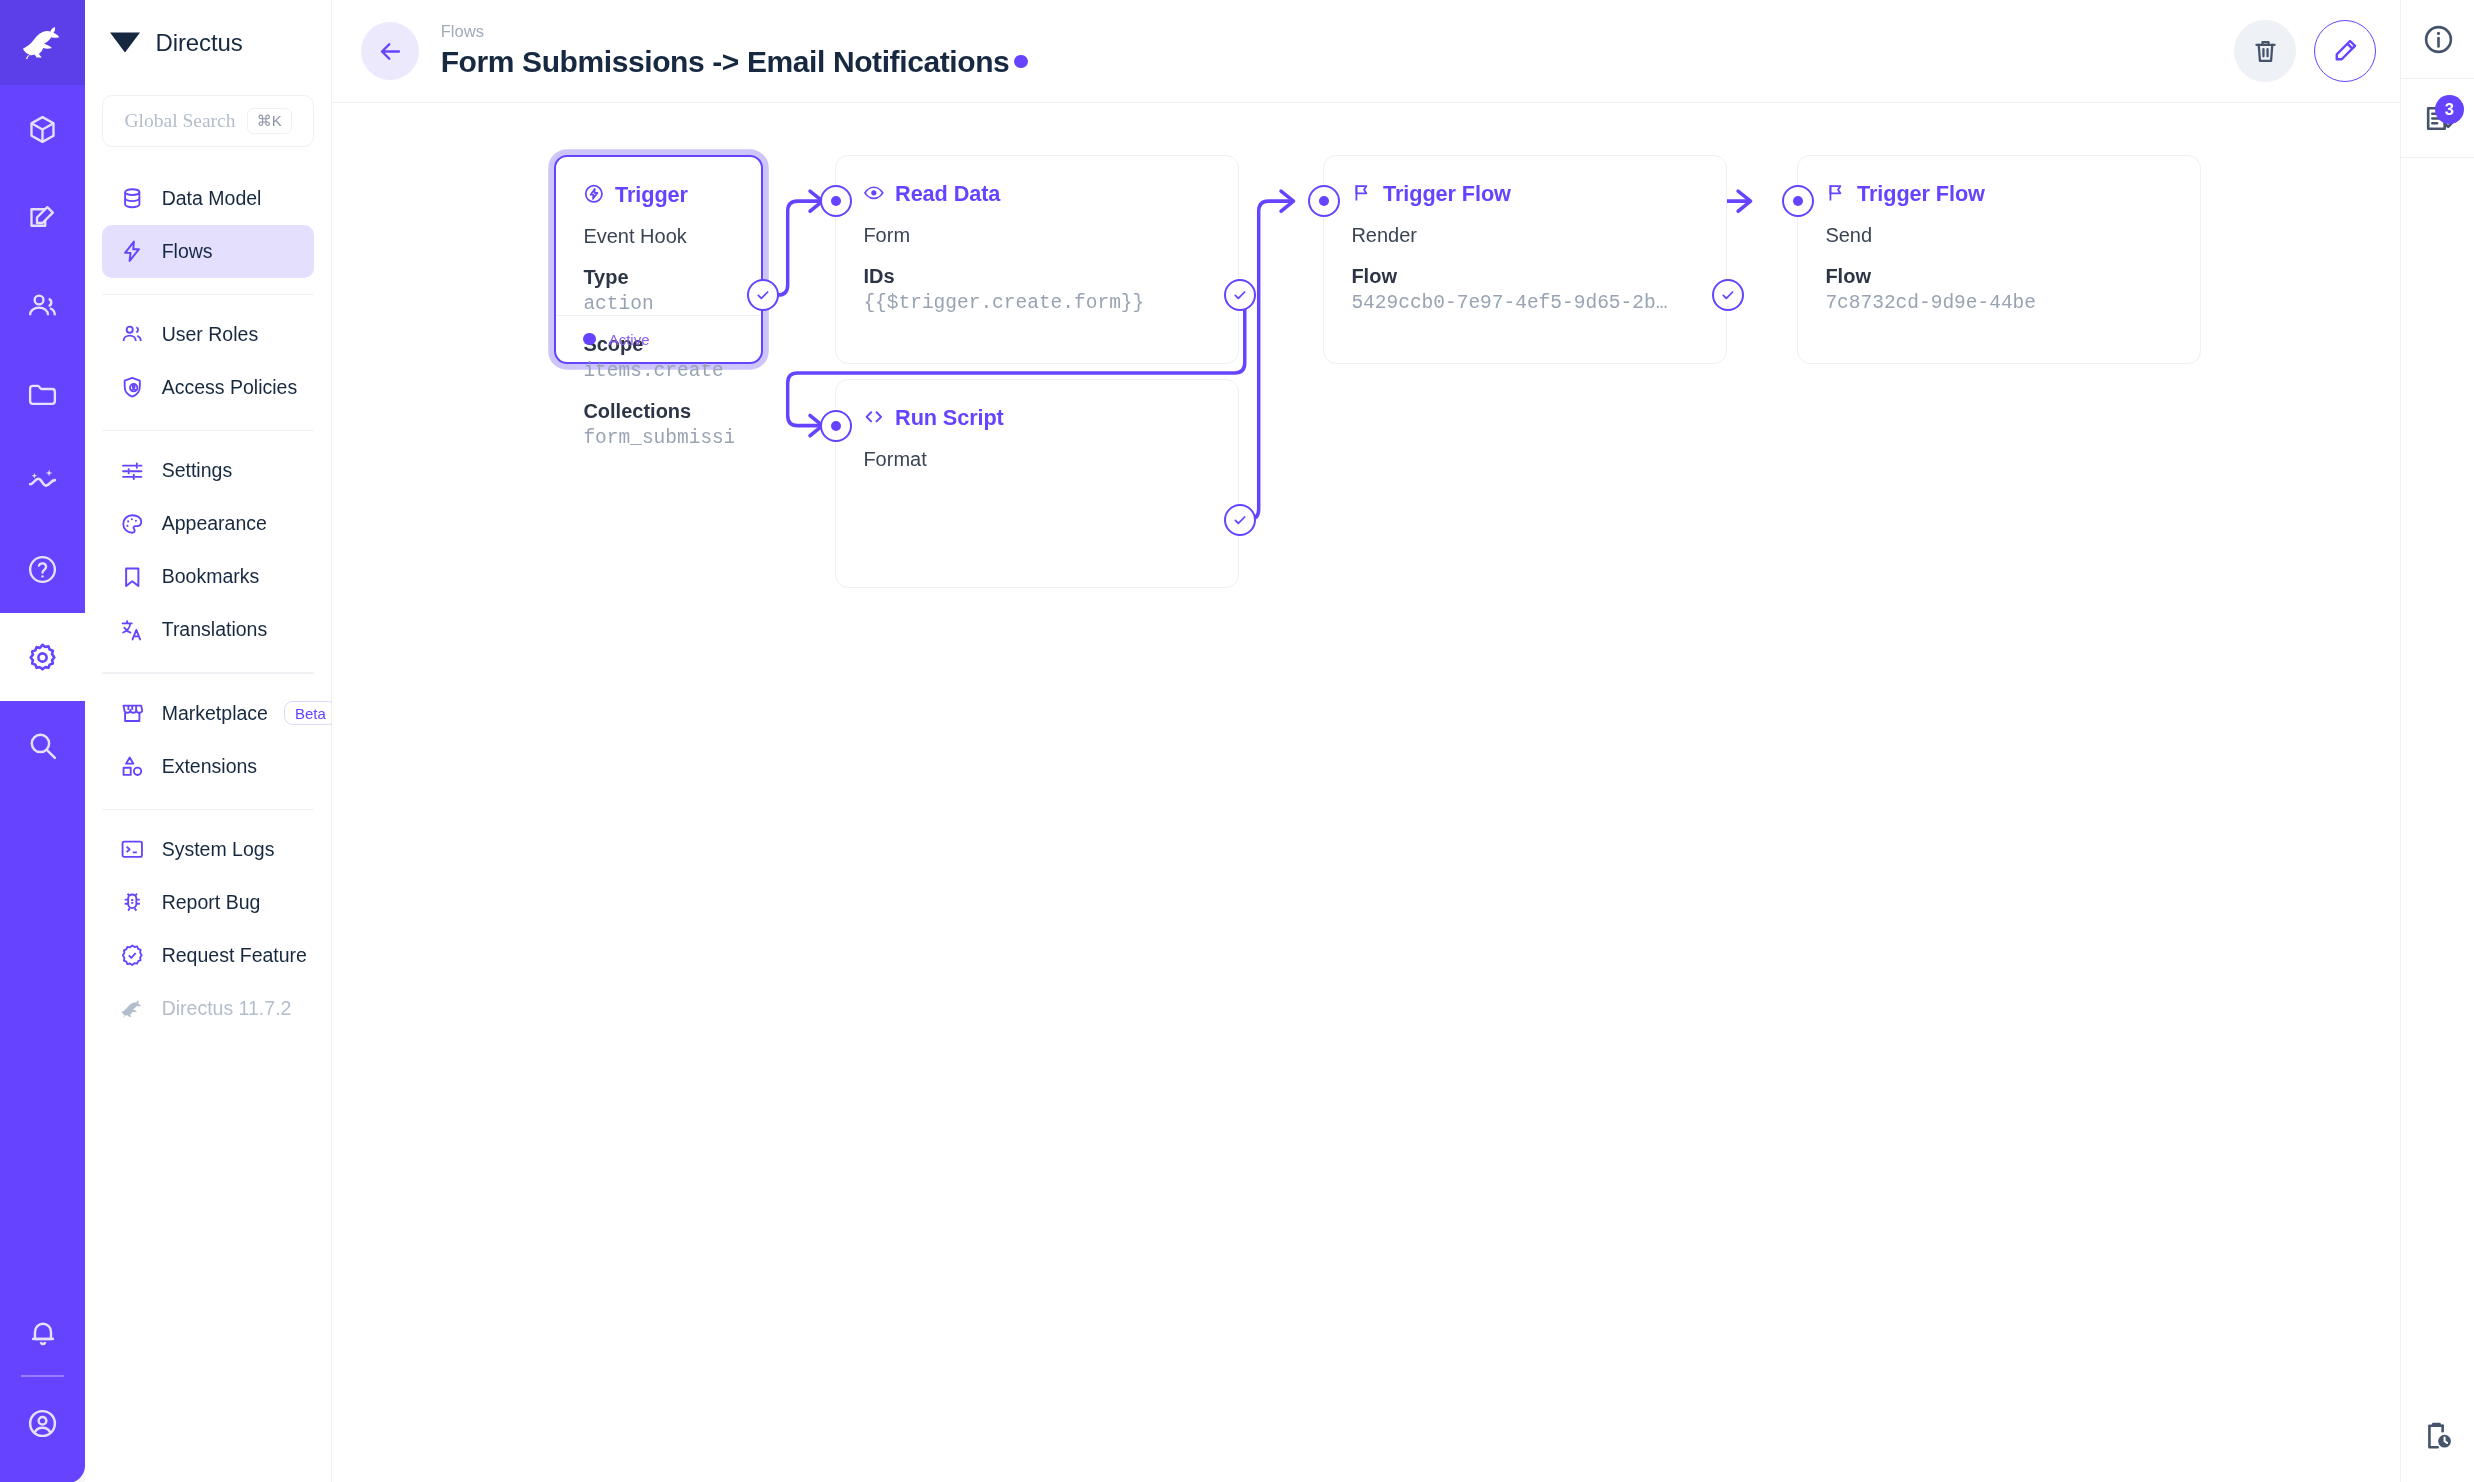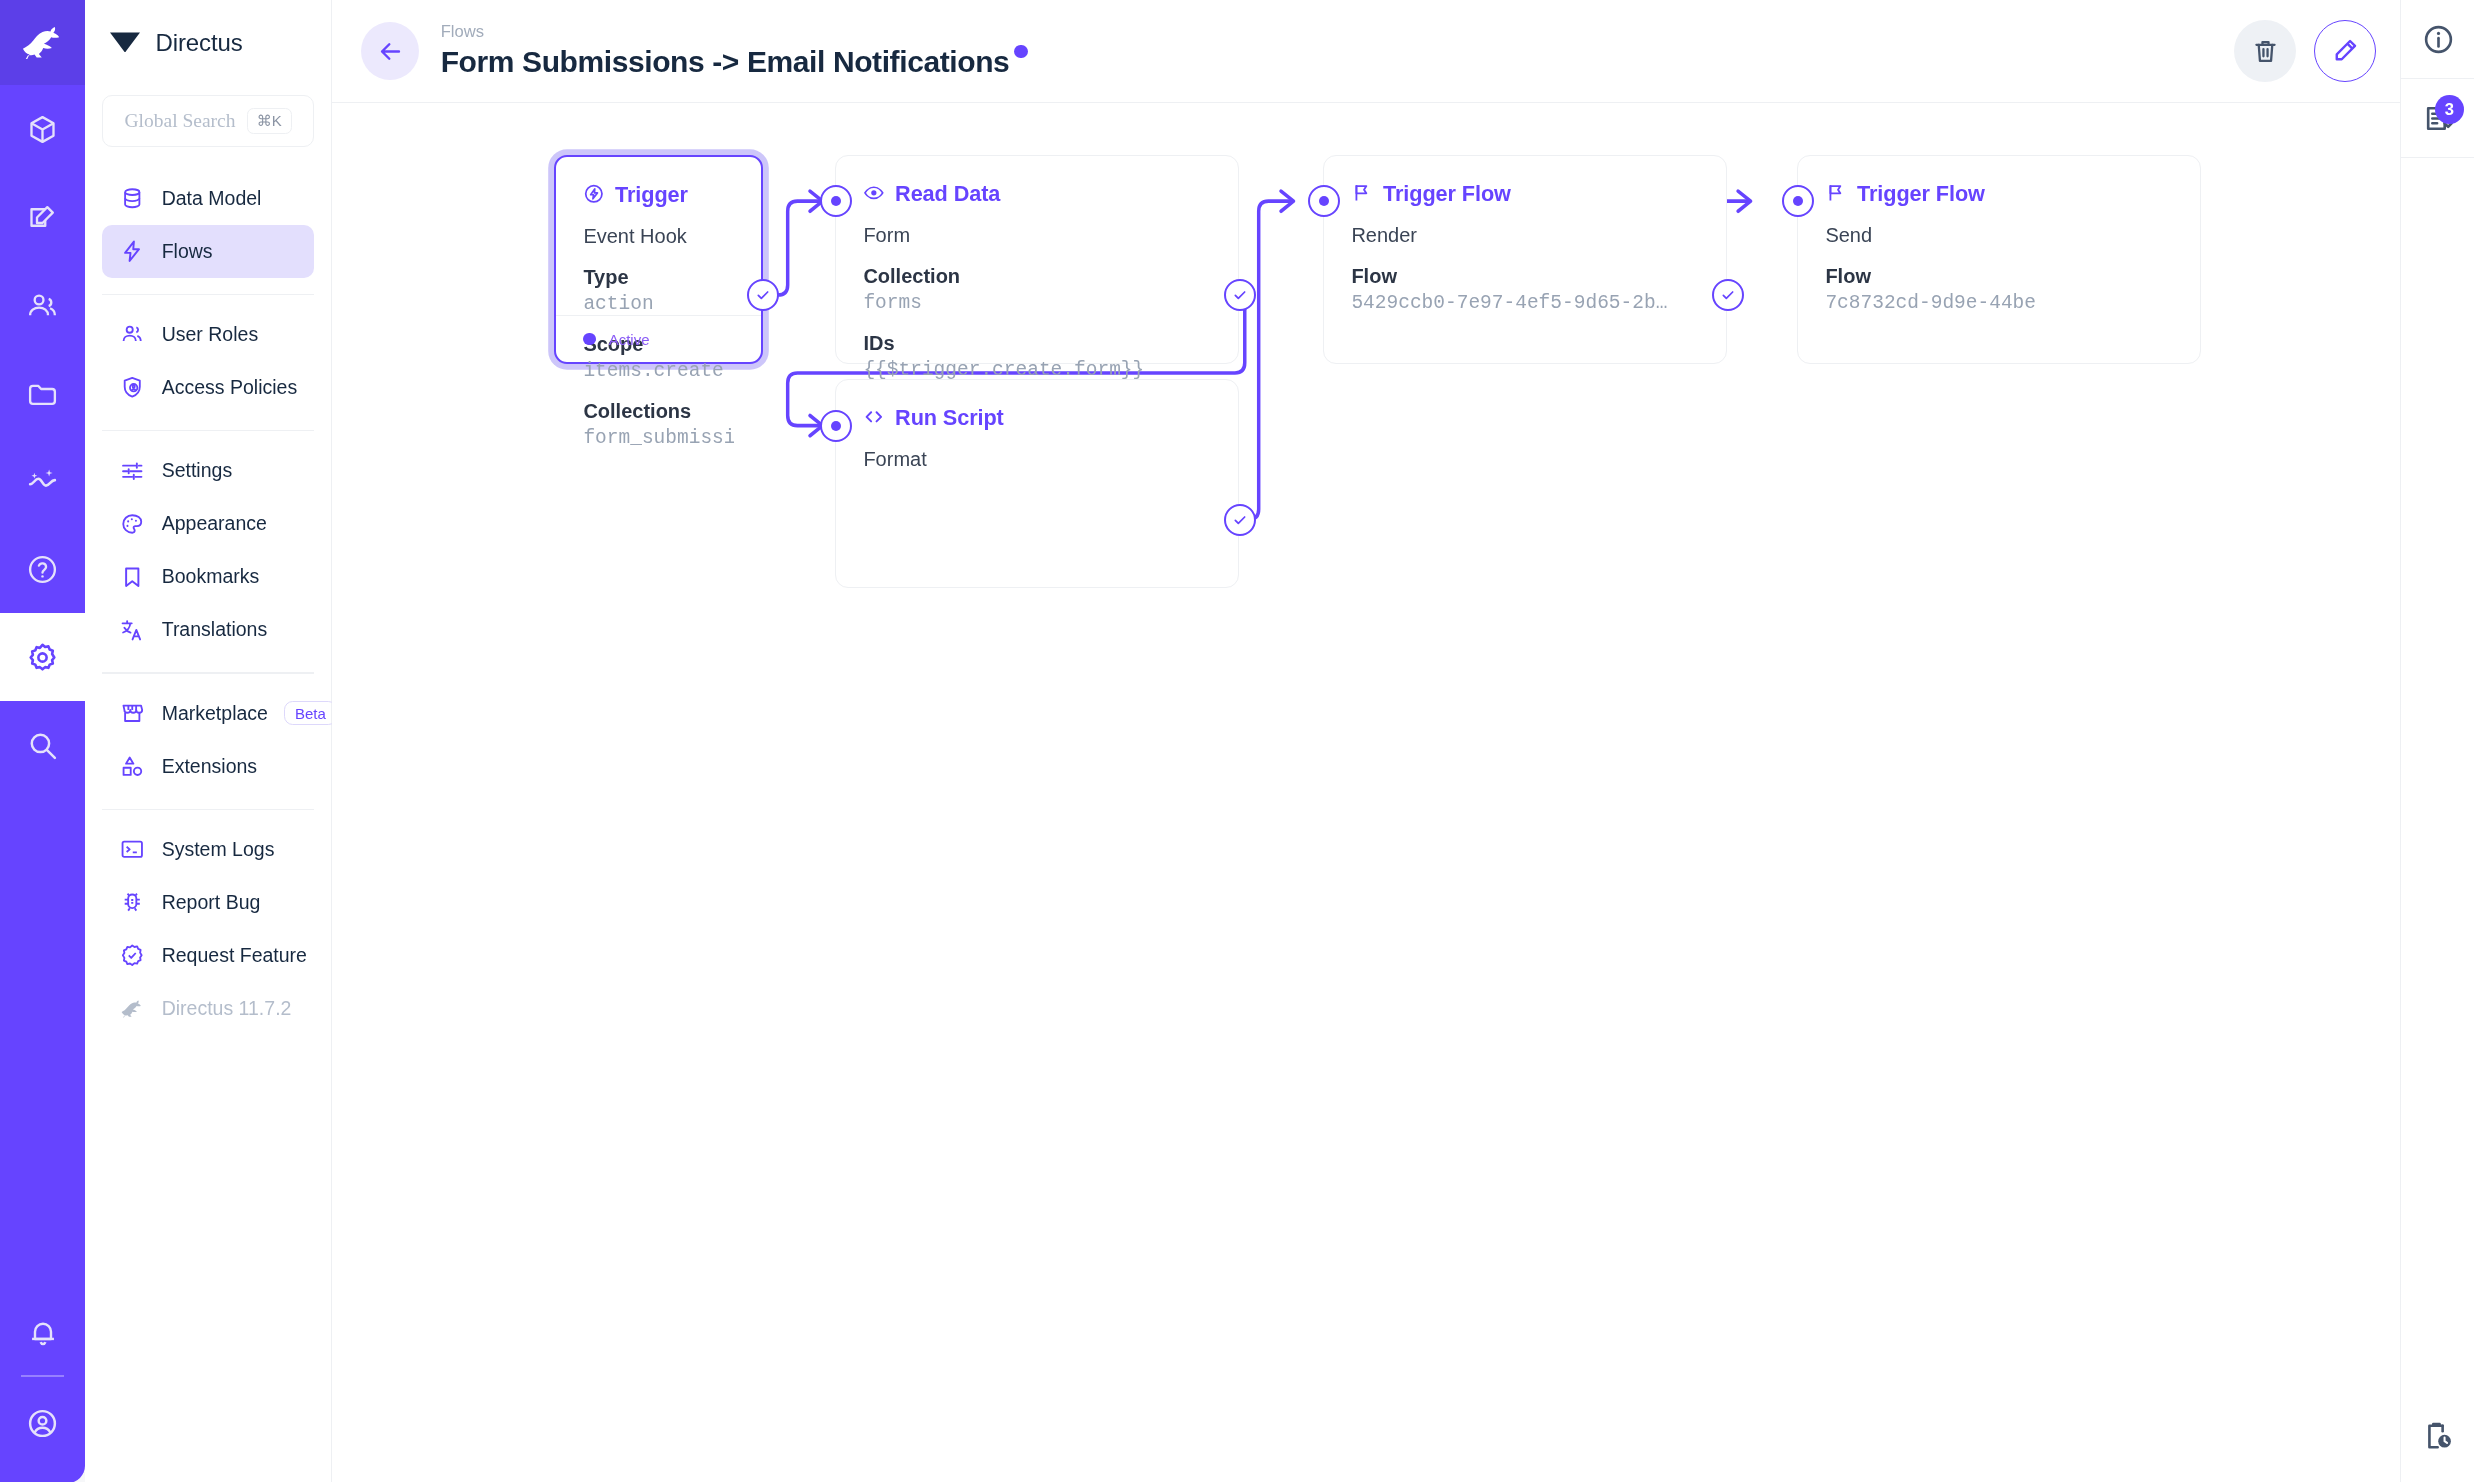--- a/index.html
+++ b/index.html
@@ -86,21 +86,21 @@
     padding: 0 24.5px 0 29px; background: #ffffff;
     border-bottom: 0.7px solid #eef0f3; position: relative; z-index: 5;
   }
   .back-btn {
     width: 58px; height: 58px; border-radius: 50%;
     background: #ece9fd; display: flex; align-items: center; justify-content: center;
     cursor: pointer; flex: none;
   }
   .title-block { margin-left: 21.7px; display:flex; flex-direction:column; justify-content:center;}
   .breadcrumb { font-size: 16.6px; color: #a2acbb; line-height: 1.1; margin-bottom: 2.9px;}
-  .title-row { display: flex; gap: 5px; }
+  .title-row { display: flex; align-items: center; gap: 5px; }
   .flow-title { font-size: 30px; color: #172940; font-weight: 700; letter-spacing: -0.4px; white-space:nowrap;}
   .status-dot { width: 13.7px; height: 13.7px; border-radius: 50%; background: #6644ff; }
   .topbar-actions { margin-left: auto; display: flex; align-items: center; gap: 17.3px; }
   .icon-btn {
     width: 62px; height: 62px; border-radius: 50%;
     display: flex; align-items: center; justify-content: center; cursor: pointer;
   }
   .icon-btn.delete { background: #eef1f5; }
   .icon-btn.edit { border: 1.4px solid #6644ff; background: #fff; }
 
@@ -518,24 +518,20 @@
             <svg width="21.7" height="21.7" viewBox="0 0 24 24" fill="none" stroke="#6644ff" stroke-width="1.9">
               <path d="M2.2 12S5.8 5.8 12 5.8 21.8 12 21.8 12 18.2 18.2 12 18.2 2.2 12 2.2 12z"></path>
               <circle cx="12" cy="12" r="2.9" fill="#6644ff" stroke="none"></circle>
             </svg>
           </span>
           <span class="node-type">Read Data</span>
         </div>
         <div class="node-body">
           <div class="node-name">Form</div>
           <div class="field">
-            <div class="field-label">Collection</div>
-            <div class="field-value">forms</div>
-          </div>
-          <div class="field">
             <div class="field-label">IDs</div>
             <div class="field-value">{{$trigger.create.form}}</div>
           </div>
         </div>
       </div>
       <div class="port" style="left:488px; top:82px;">
         <span class="port-in-dot"></span>
       </div>
       <div class="port resolve" style="left:892px; top:176px;">
         <svg width="16" height="16" viewBox="0 0 24 24" fill="none" stroke="#6644ff" stroke-width="2.6" stroke-linecap="round" stroke-linejoin="round">

